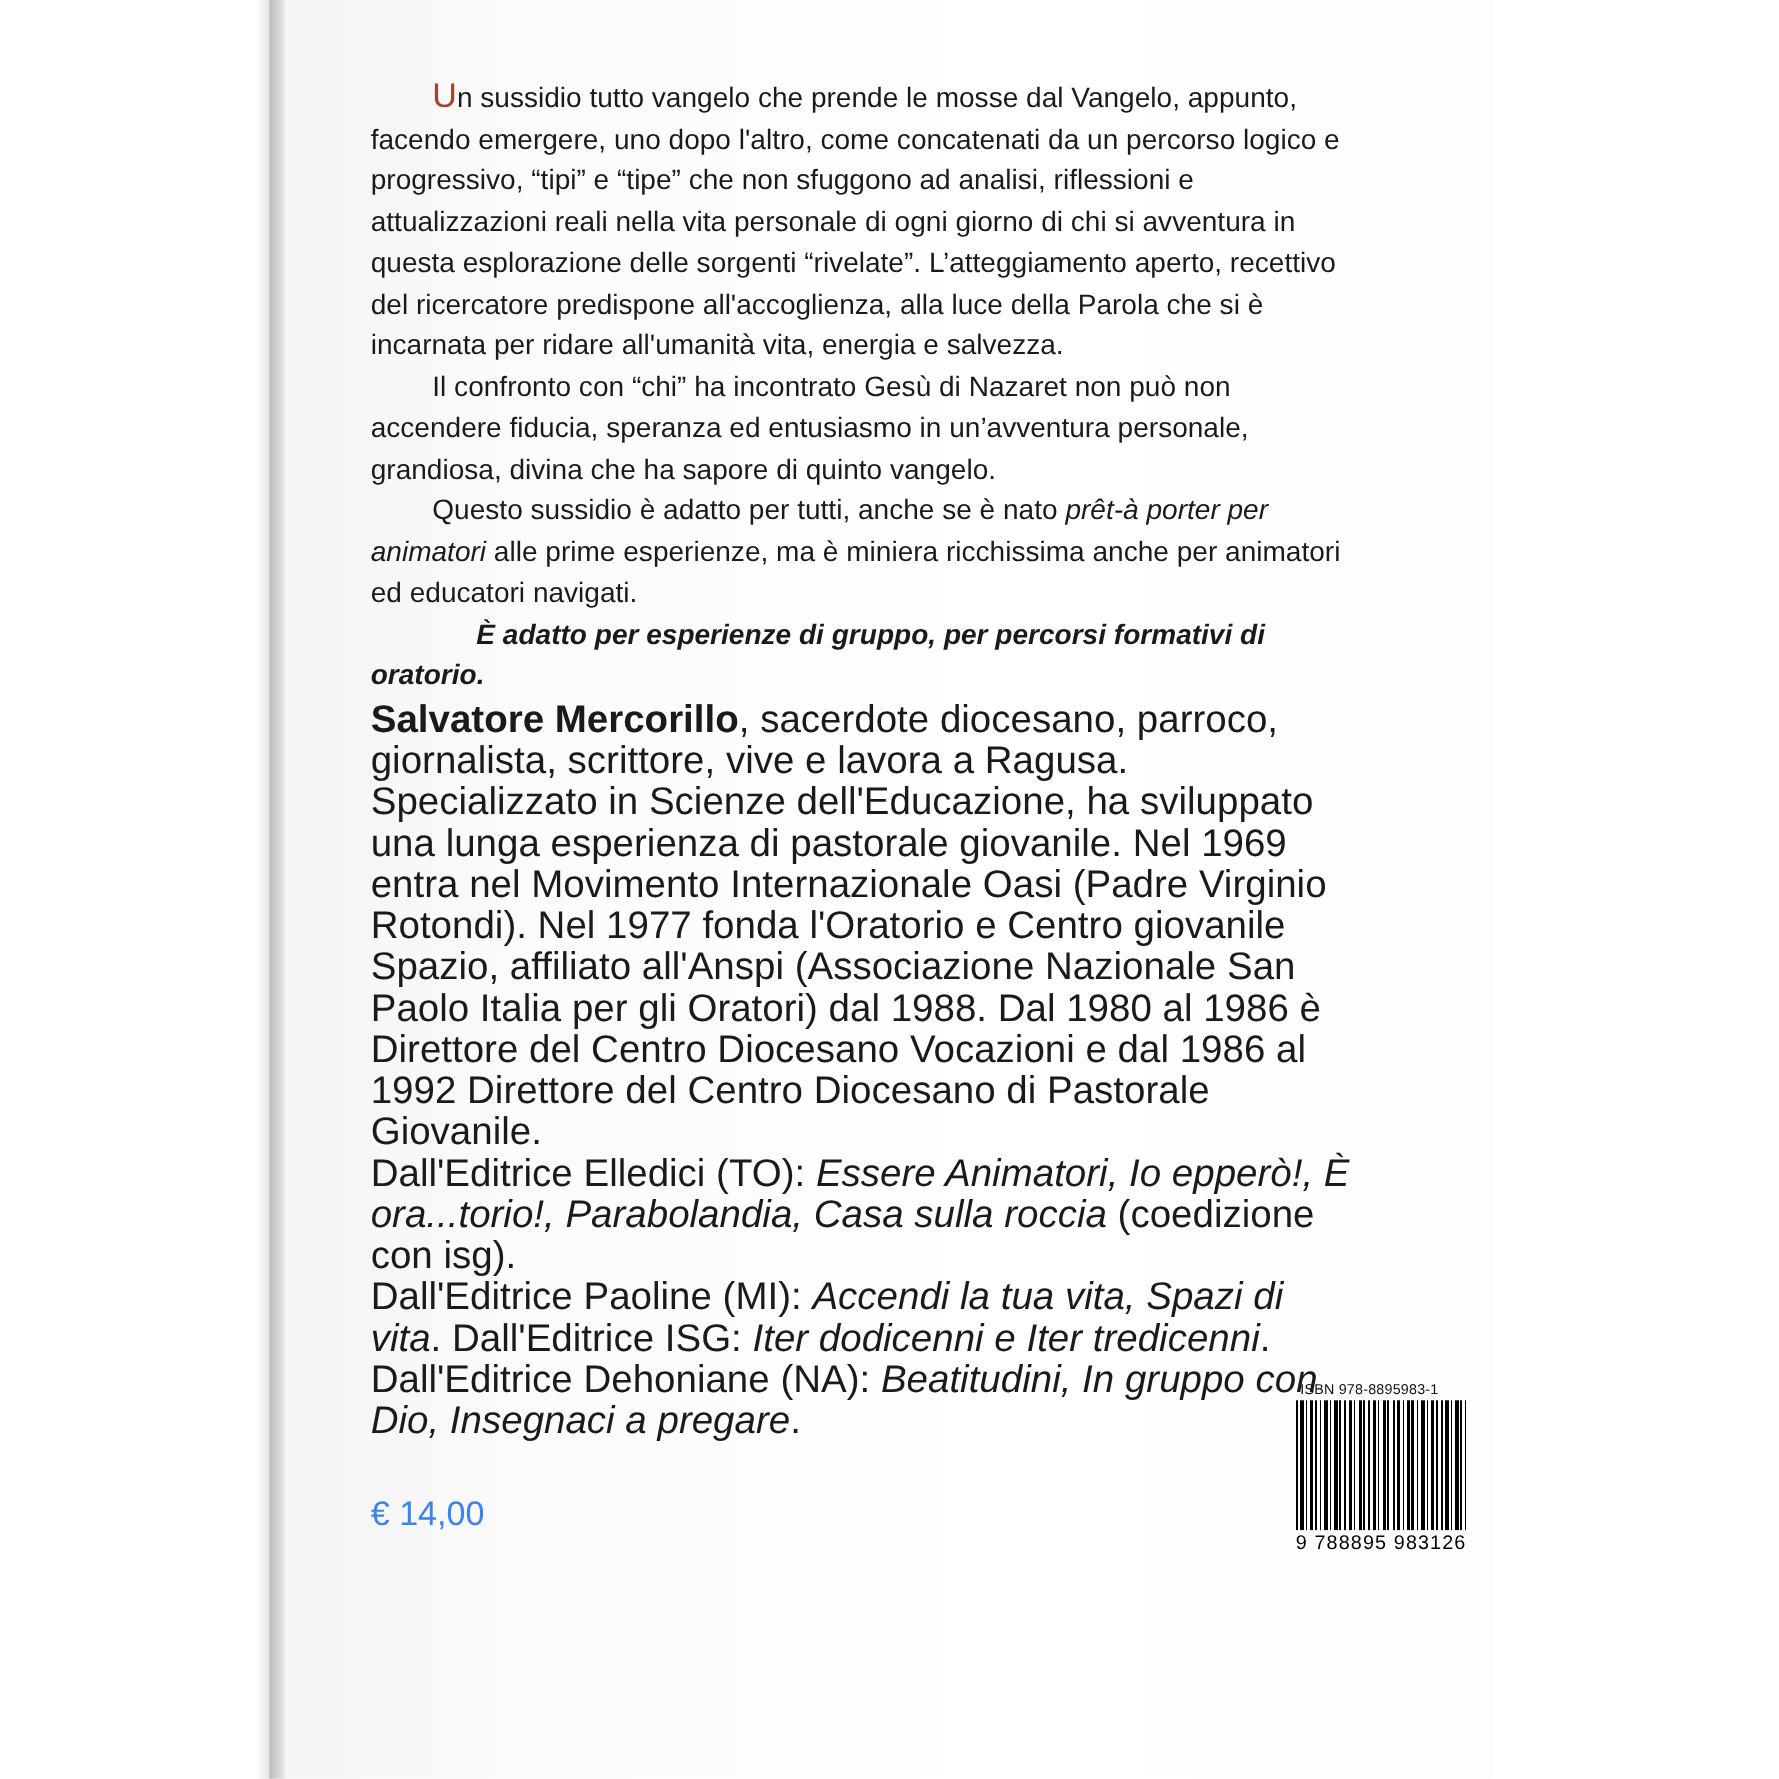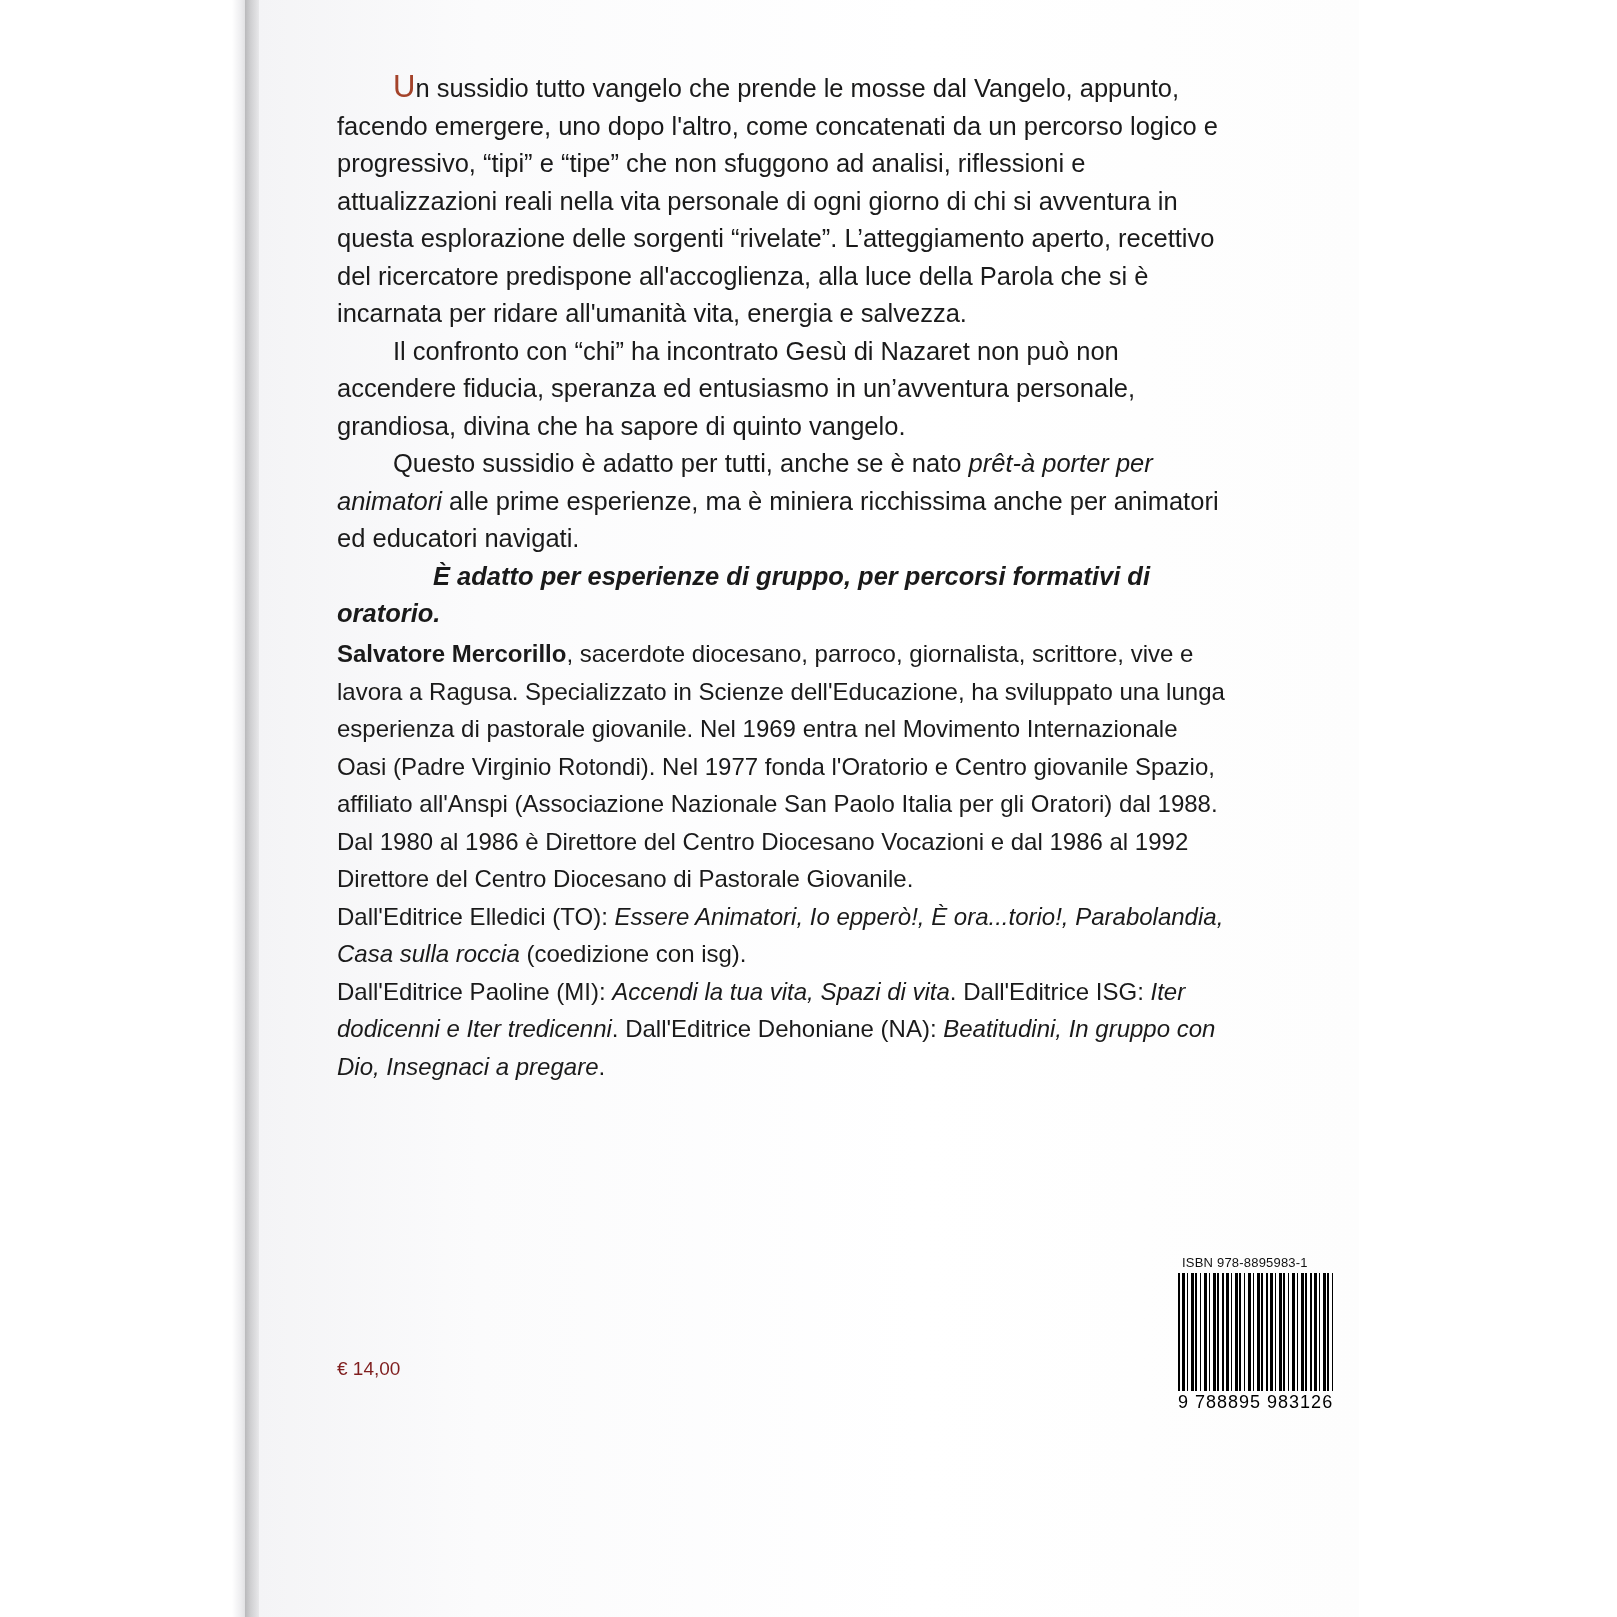--- a/index.html
+++ b/index.html
@@ -76,35 +76,35 @@
     font-style: italic;
     margin-left: 40px;
   }
   .ital { font-style: italic; }
 
   .bio {
     position: absolute;
     top: 635px;
     left: 0;
     width: 890px;
-    font-size: 24px;
+    font-size: 35px;
     line-height: 37.5px;
     color: #1a1a1a;
   }
   .bio p {
     margin: 0;
   }
   .bio .name { font-weight: bold; }
 
   .price {
     position: absolute;
     left: 337px;
     top: 1358px;
-    font-size: 19px;
-    color: #7f1d1d;
+    font-size: 31px;
+    color: #3b82f6;
   }
 
   .barcode-block {
     position: absolute;
     left: 1178px;
     top: 1255px;
     width: 160px;
   }
   .isbn-text {
     font-size: 13px;

